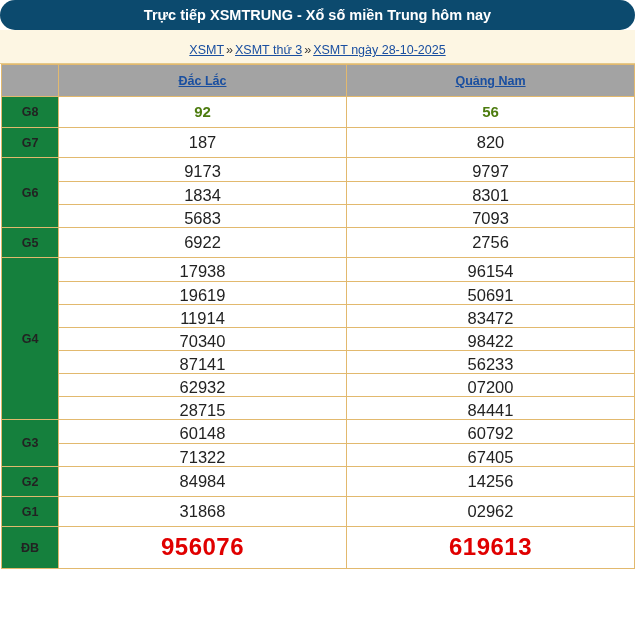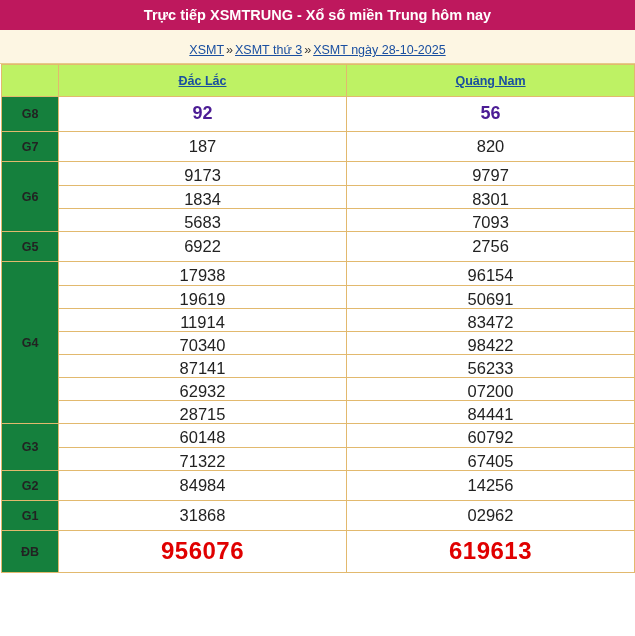--- a/index.html
+++ b/index.html
@@ -14,27 +14,28 @@
     color: #222;
     overflow: hidden;
   }
   .page {
     width: 635px;
     height: 636px;
     position: relative;
     box-sizing: border-box;
   }
   .header {
-    background: #be185d;
+    background: #0c4a6e;
     color: #ffffff;
     text-align: center;
     font-size: 14.5px;
     font-weight: bold;
     padding: 7px 0 6px 0;
     line-height: 1.2;
+    border-radius: 15px;
   }
   .subheader {
     background: #fdf6e3;
     text-align: center;
     font-size: 12.5px;
     padding: 13px 0 6px 0;
     color: #333;
     border-bottom: 1px solid #e6c98a;
   }
   .subheader a {
@@ -56,21 +57,21 @@
   table.lottery td, table.lottery th {
     border: 1px solid #e2b96e;
     text-align: center;
     vertical-align: middle;
   }
   .col-label { width: 57px; }
   .col-prov  { width: 288px; }
 
   .prov-head {
     padding: 6px 0 7px 0;
-    background: #bef264;
+    background: #a3a3a3;
   }
   .prov-head a {
     color: #1a4fa0;
     font-size: 12.5px;
     font-weight: bold;
     text-decoration: underline;
     cursor: pointer;
   }
   .label-cell {
     font-size: 12.5px;
@@ -79,23 +80,23 @@
     background: #15803d;
   }
   .num {
     font-size: 16.5px;
     color: #222;
     padding: 5px 0 5px 0;
     height: 23px;
     box-sizing: border-box;
   }
   .num.red {
-    color: #4c1d95;
-    font-weight: bold;
-    font-size: 18px;
+    color: #4d7c0f;
+    font-weight: bold;
+    font-size: 15px;
   }
   .num.big-red {
     color: #e00000;
     font-weight: bold;
     font-size: 24px;
     letter-spacing: 0.5px;
     padding: 6px 0 7px 0;
     margin-top: 26px;
   }
   .g8row .num { padding: 6px 0 7px 0; }

